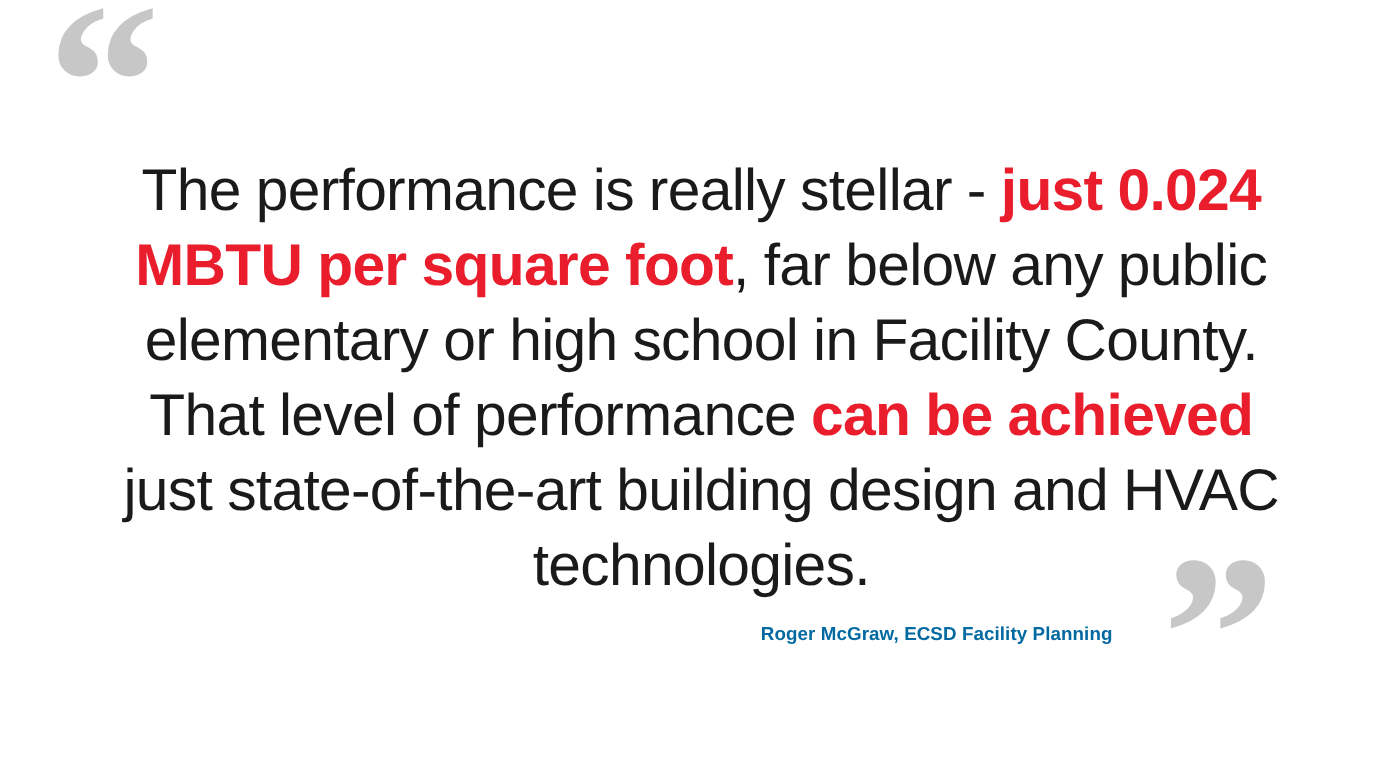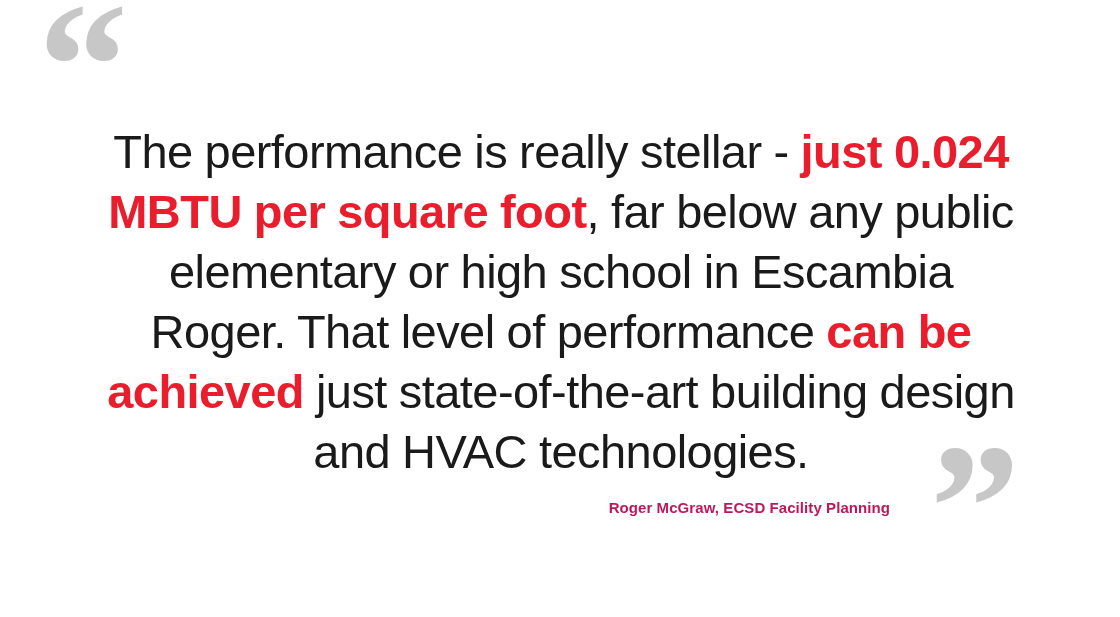--- a/index.html
+++ b/index.html
@@ -72,32 +72,32 @@
     position: absolute;
     left: 96px;
     top: 498px;
     width: 794px;
     margin: 0;
     text-align: right;
     font-family: "Liberation Sans", sans-serif;
     font-weight: 700;
     font-size: 15px;
     line-height: 20px;
-    color: #be185d;
+    color: #0369a1;
     letter-spacing: 0.005em;
   }
 </style>
 </head>
 <body>
 
 <div id="slide">
 
   <span id="quote-open" class="quote-glyph">“</span>
 
   <div id="quote-block">
-    <p id="quote-text"><span>The performance is really stellar - </span><span class="hl">just 0.024 MBTU per square foot</span><span>, far below any public elementary or high school in Escambia Roger. That level of performance </span><span class="hl">can be achieved</span><span> just state-of-the-art building design and HVAC technologies.</span></p>
+    <p id="quote-text"><span>The performance is really stellar - </span><span class="hl">just 0.024 MBTU per square foot</span><span>, far below any public elementary or high school in Facility County. That level of performance </span><span class="hl">can be achieved</span><span> just state-of-the-art building design and HVAC technologies.</span></p>
   </div>
 
   <p id="attribution">Roger McGraw, ECSD Facility Planning</p>
 
   <span id="quote-close" class="quote-glyph">”</span>
 
 </div>
 
 </body></html>

